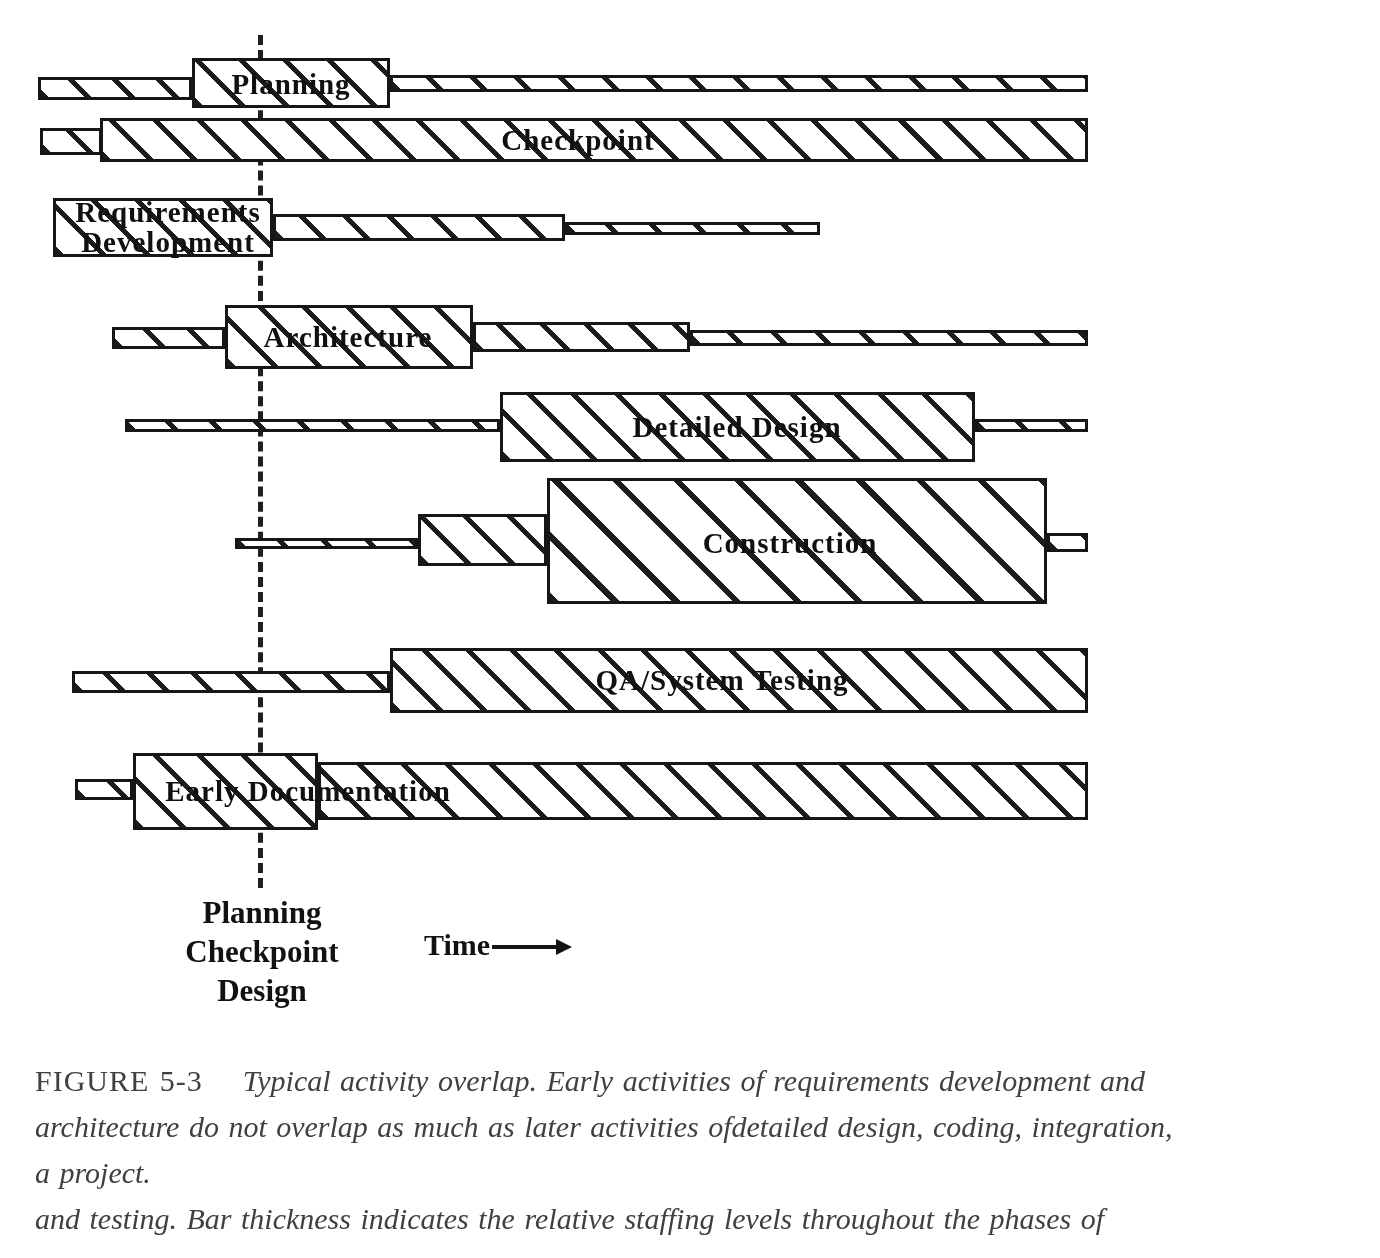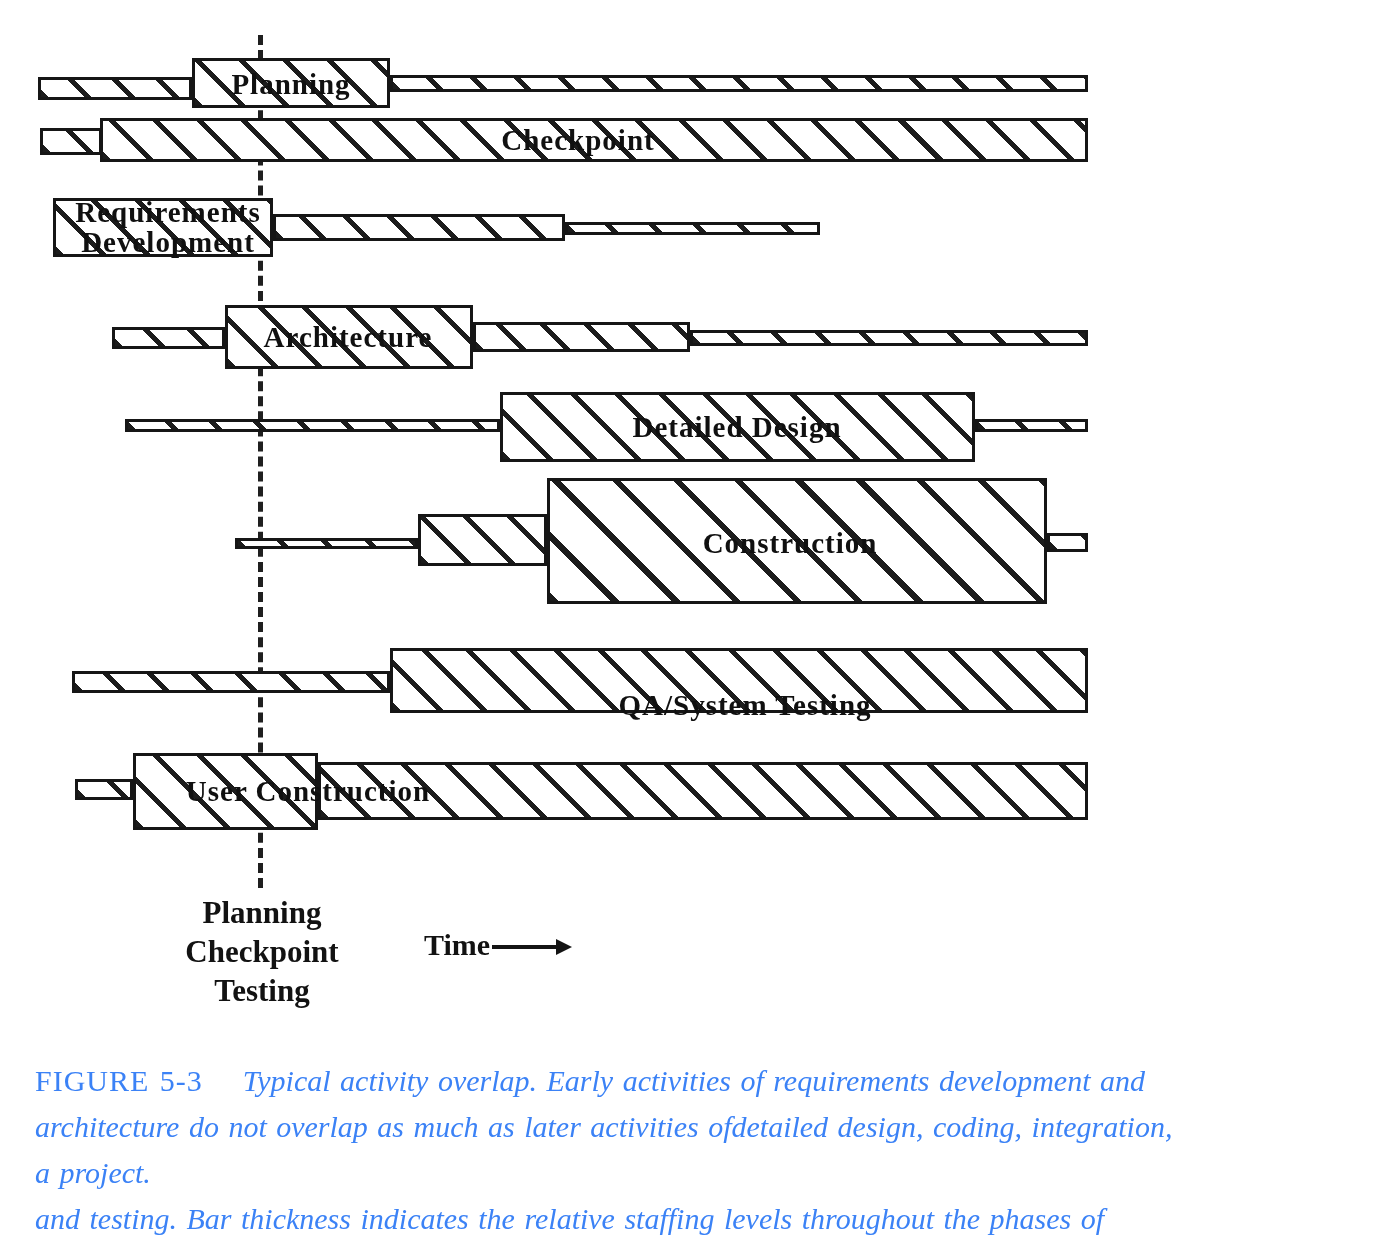--- a/index.html
+++ b/index.html
@@ -67,21 +67,21 @@
     border-left:16px solid #141414;
     border-top:8px solid transparent;
     border-bottom:8px solid transparent;
   }
   .caption{
     position:absolute;
     left:35px;top:1058px;
     width:1320px;
     font-size:30px;
     line-height:46px;
-    color:#3b82f6;
+    color:#404040;
     word-spacing:2px;
   }
   .cap-line{white-space:nowrap;}
   .cap-tag{
     font-style:normal;
     font-weight:400;
     letter-spacing:1px;
     margin-right:40px;
   }
   .cap-italic{font-style:italic;}
@@ -90,21 +90,21 @@
 <body>
 
 <div class="page">
 
   <div id="diagram">
     <div id="checkpoint-line" style="left: 258px; top: 35px; height: 853px;"></div>
 
     <div id="checkpoint-label" style="left: 262px; top: 893px;">
       <div>Planning</div>
       <div>Checkpoint</div>
-      <div>Testing</div>
+      <div>Design</div>
     </div>
 
     <div id="time-group">
       <span id="time-label" style="left: 424px; top: 928px;">Time</span>
       <div id="time-arrow-line" style="left: 492px; top: 945px; width: 64px;"></div>
       <div id="time-arrow-head" style="left: 556px; top: 939px;"></div>
     </div>
   <div class="seg" style="left: 38px; top: 77px; width: 154px; height: 23px;"></div>
       <div class="seg" style="left: 192px; top: 58px; width: 198px; height: 50px;"></div>
       <div class="seg" style="left: 390px; top: 75px; width: 698px; height: 17px;"></div>
@@ -138,28 +138,28 @@
       </div>
       <div class="seg" style="left: 235px; top: 538px; width: 183px; height: 11px;"></div>
       <div class="seg" style="left: 418px; top: 514px; width: 129px; height: 52px;"></div>
       <div class="seg coarse" style="left: 547px; top: 478px; width: 500px; height: 126px;"></div>
       <div class="seg" style="left: 1047px; top: 533px; width: 41px; height: 19px;"></div>
       <div class="bar-label" style="left: 790px; top: 543px;">
         <div>Construction</div>
       </div>
       <div class="seg" style="left: 72px; top: 671px; width: 318px; height: 22px;"></div>
       <div class="seg" style="left: 390px; top: 648px; width: 698px; height: 65px;"></div>
-      <div class="bar-label" style="left: 745px; top: 680px; margin-top: 25px;">
+      <div class="bar-label" style="left: 722px; top: 680px;">
         <div>QA/System Testing</div>
       </div>
       <div class="seg" style="left: 75px; top: 779px; width: 58px; height: 21px;"></div>
       <div class="seg" style="left: 133px; top: 753px; width: 185px; height: 77px;"></div>
       <div class="seg" style="left: 318px; top: 762px; width: 770px; height: 58px;"></div>
       <div class="bar-label" style="left: 308px; top: 791px;">
-        <div>User Construction</div>
+        <div>Early Documentation</div>
       </div>
     </div>
 
   <div class="caption">
     <div class="cap-line">
       <span class="cap-tag">FIGURE 5-3</span><span class="cap-italic">Typical activity overlap. Early activities of requirements development and</span>
     </div>
     <div class="cap-line cap-italic">architecture do not overlap as much as later activities ofdetailed design, coding, integration,</div>
     <div class="cap-line cap-italic">a project.</div>
     <div class="cap-line cap-italic">and testing. Bar thickness indicates the relative staffing levels throughout the phases of</div>

